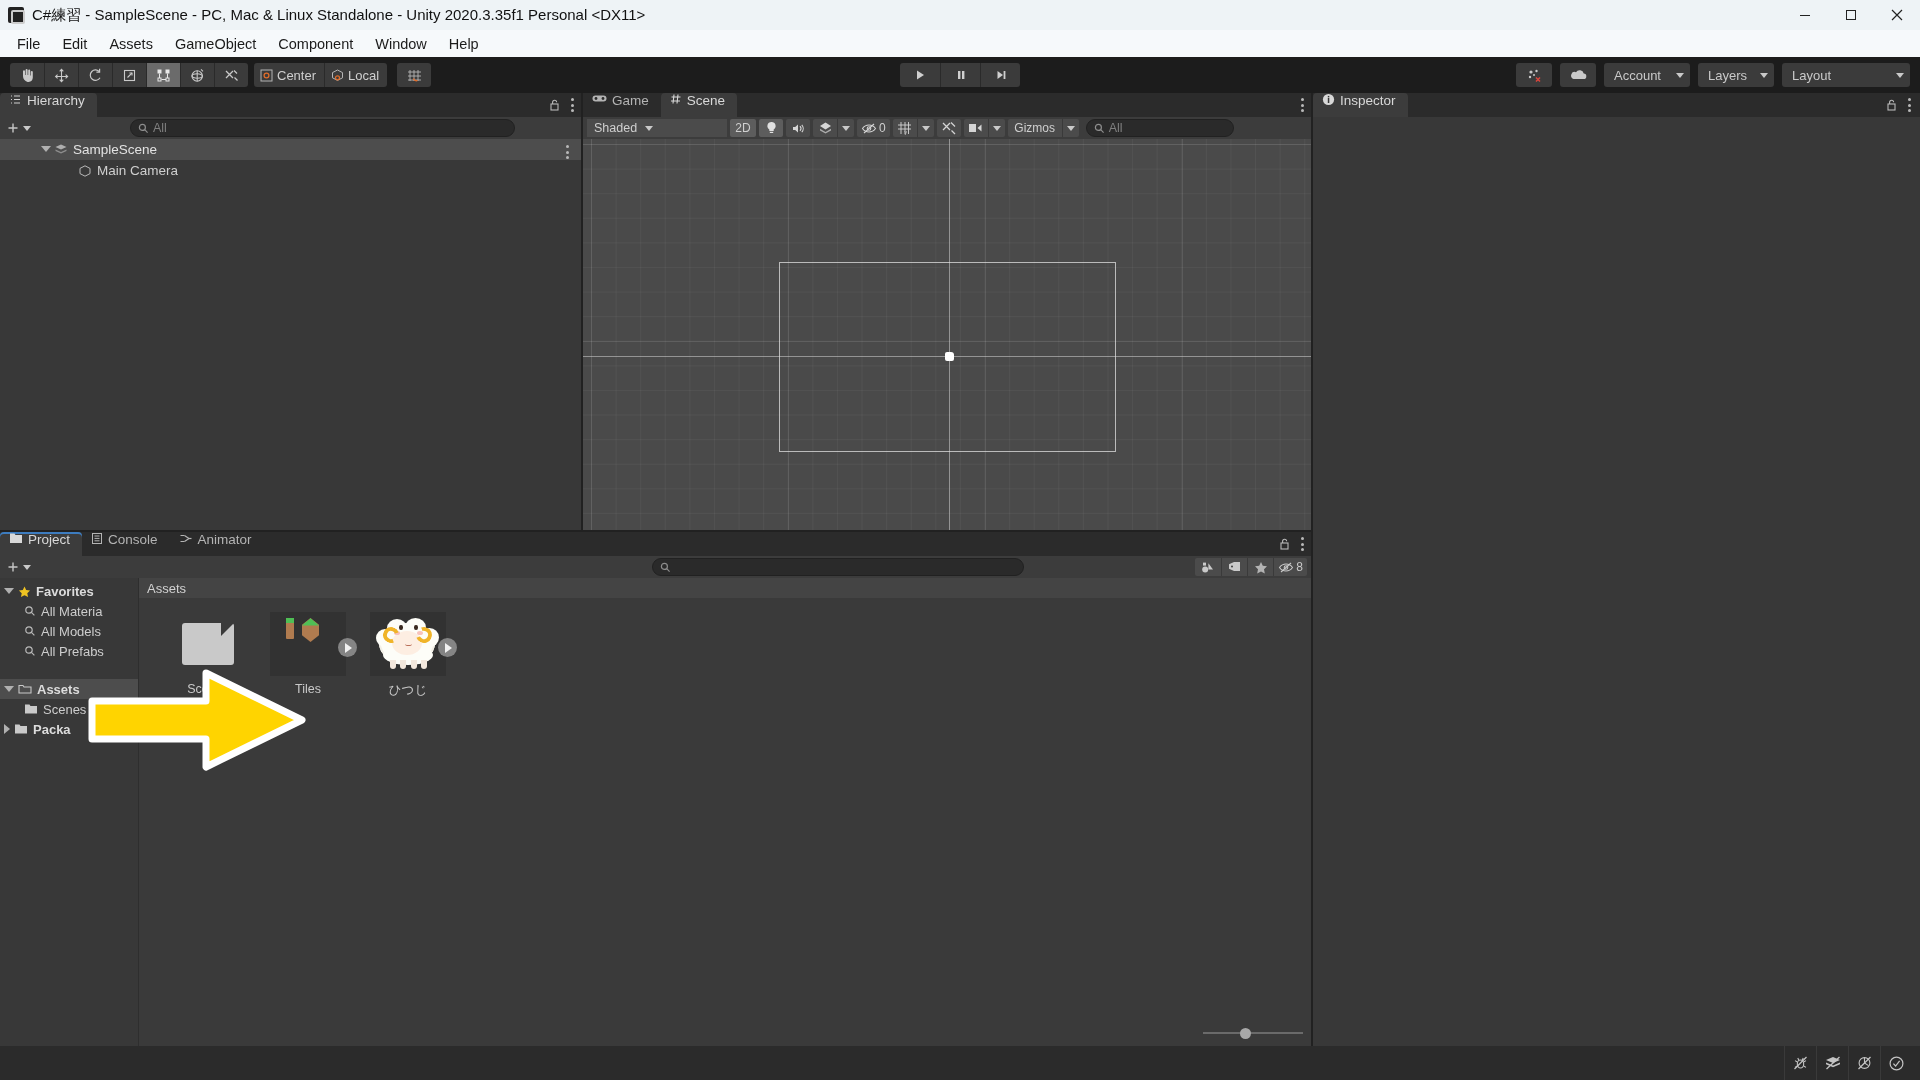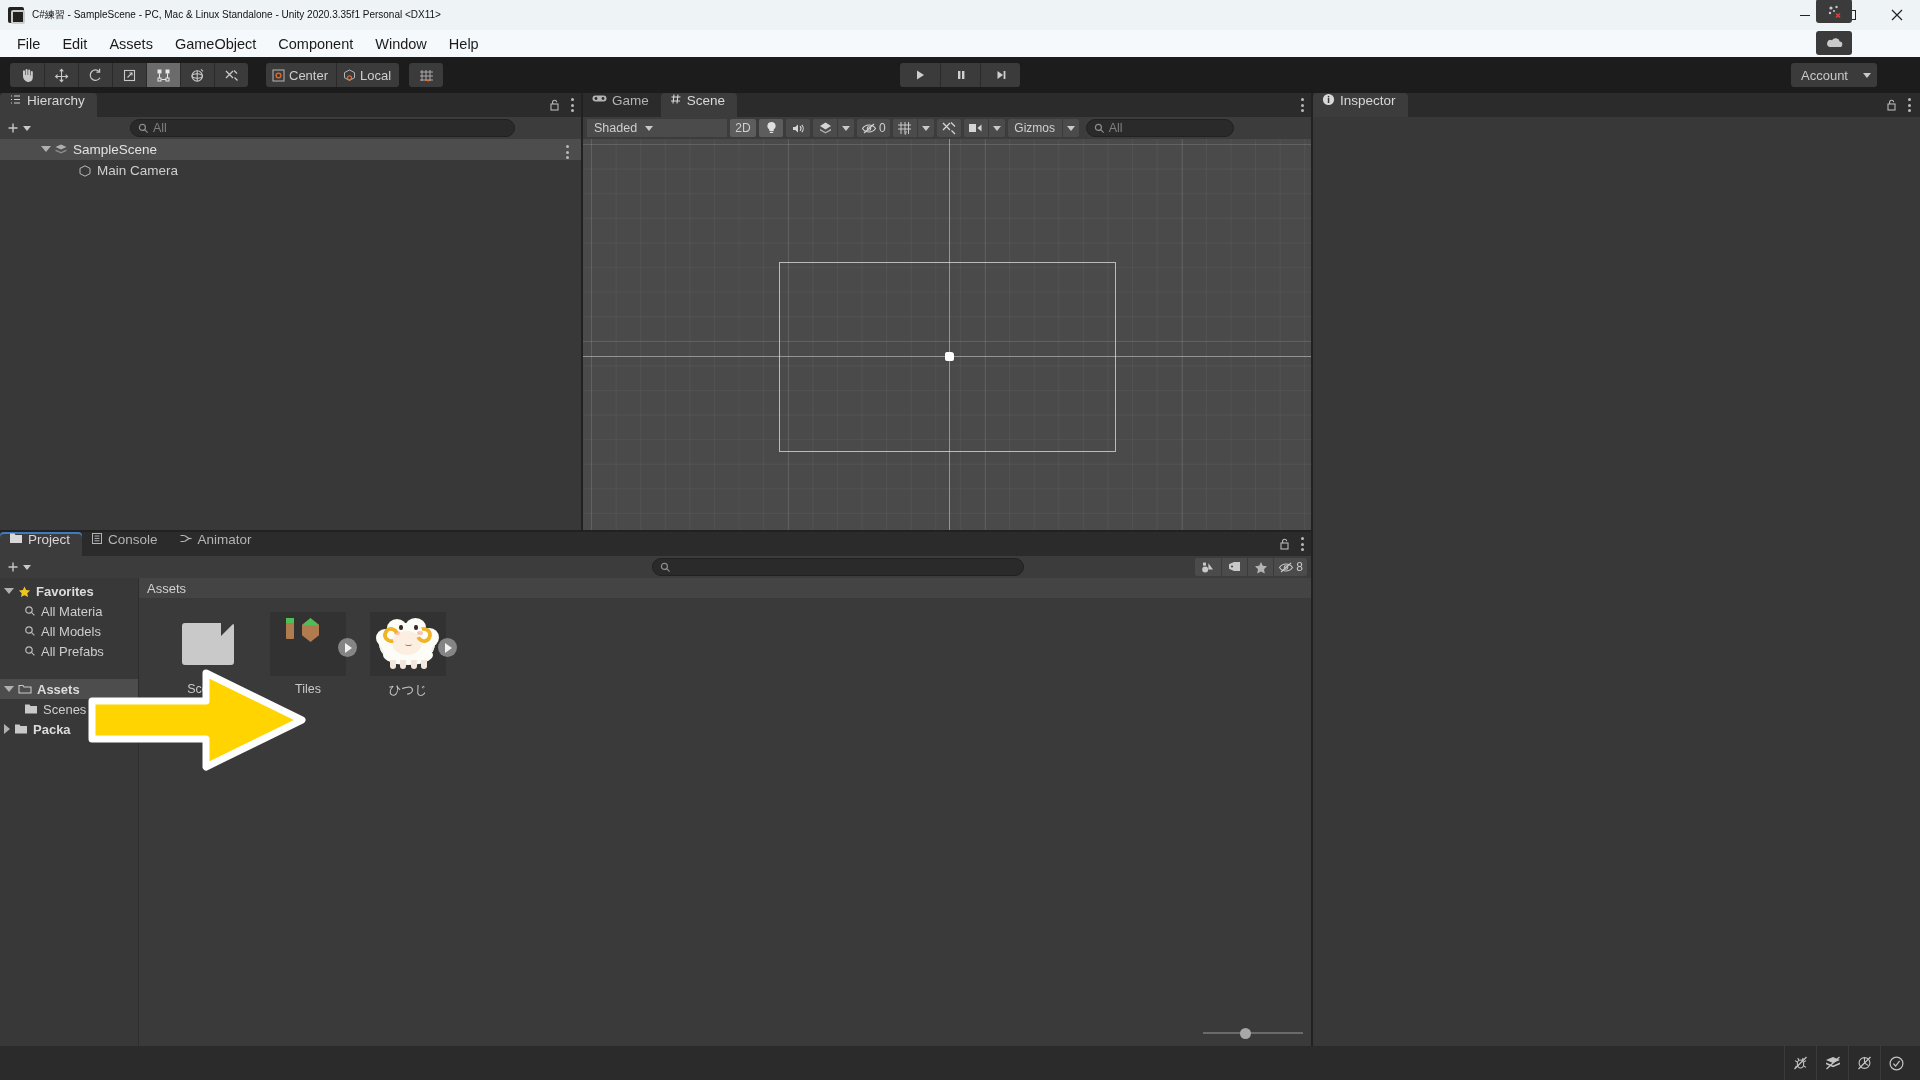--- a/index.html
+++ b/index.html
@@ -19,21 +19,21 @@
   }
   .win-icon {
     width: 16px; height: 16px; margin-left: 8px; margin-right: 8px;
     background: #222; border-radius: 2px; position: relative; flex: none;
   }
   .win-icon::after {
     content: ""; position: absolute; left: 3px; top: 3px;
     width: 10px; height: 10px; border: 2px solid #ccc; border-radius: 2px;
   }
   .win-title {
-    font-size: 10px; color: #111; white-space: nowrap;
+    font-size: 15px; color: #111; white-space: nowrap;
     font-family: "Liberation Sans", sans-serif;
   }
   .win-btns { margin-left: auto; display: flex; height: 30px; }
   .win-btn {
     width: 46px; height: 30px; display: flex; align-items: center;
     justify-content: center; color: #222;
   }
   .win-btn svg { display: block; }
 
   
@@ -60,34 +60,34 @@
   .tbtn.first { border-radius: 3px 0 0 3px; margin-left: 10px; }
   .tbtn.last  { border-radius: 0 3px 3px 0; }
   .tbtn.solo  { border-radius: 3px; margin-left: 10px; }
   .tbtn.on    { background: #6b6b6b; }
   .tbtn svg { display: block; }
 
   .pivot-btn {
     height: 24px; background: #3b3b3b; display: flex; align-items: center;
     gap: 3px; padding: 0 8px 0 5px; color: #cfcfcf; font-size: 13px;
   }
-  .pivot-btn.first { border-radius: 3px 0 0 3px; margin-left: 18px; }
+  .pivot-btn.first { border-radius: 3px 0 0 3px; margin-left: 6px; }
   .pivot-btn.last  { border-radius: 0 3px 3px 0; border-left: 1px solid #2a2a2a; }
 
   .play-group { position: absolute; left: 50%; transform: translateX(-50%); display: flex; }
   .play-btn {
     width: 40px; height: 24px; background: #3b3b3b;
     display: flex; align-items: center; justify-content: center; color: #c9c9c9;
   }
   .play-btn + .play-btn { border-left: 1px solid #2a2a2a; }
   .play-btn:first-child { border-radius: 3px 0 0 3px; }
   .play-btn:last-child  { border-radius: 0 3px 3px 0; }
 
   .right-tools {
-    position: absolute; right: 22px; display: flex; align-items: center; gap: 8px; flex-direction: column;
+    position: absolute; right: 10px; display: flex; align-items: center; gap: 8px;
   }
   .icon-btn {
     height: 24px; width: 36px; background: #3b3b3b; border-radius: 3px;
     display: flex; align-items: center; justify-content: center; color: #c9c9c9;
   }
   .drop-btn {
     height: 24px; background: #3b3b3b; border-radius: 3px; color: #c9c9c9;
     font-size: 13px; display: flex; align-items: center;
     justify-content: space-between; padding: 0 6px 0 10px; gap: 10px;
   }

